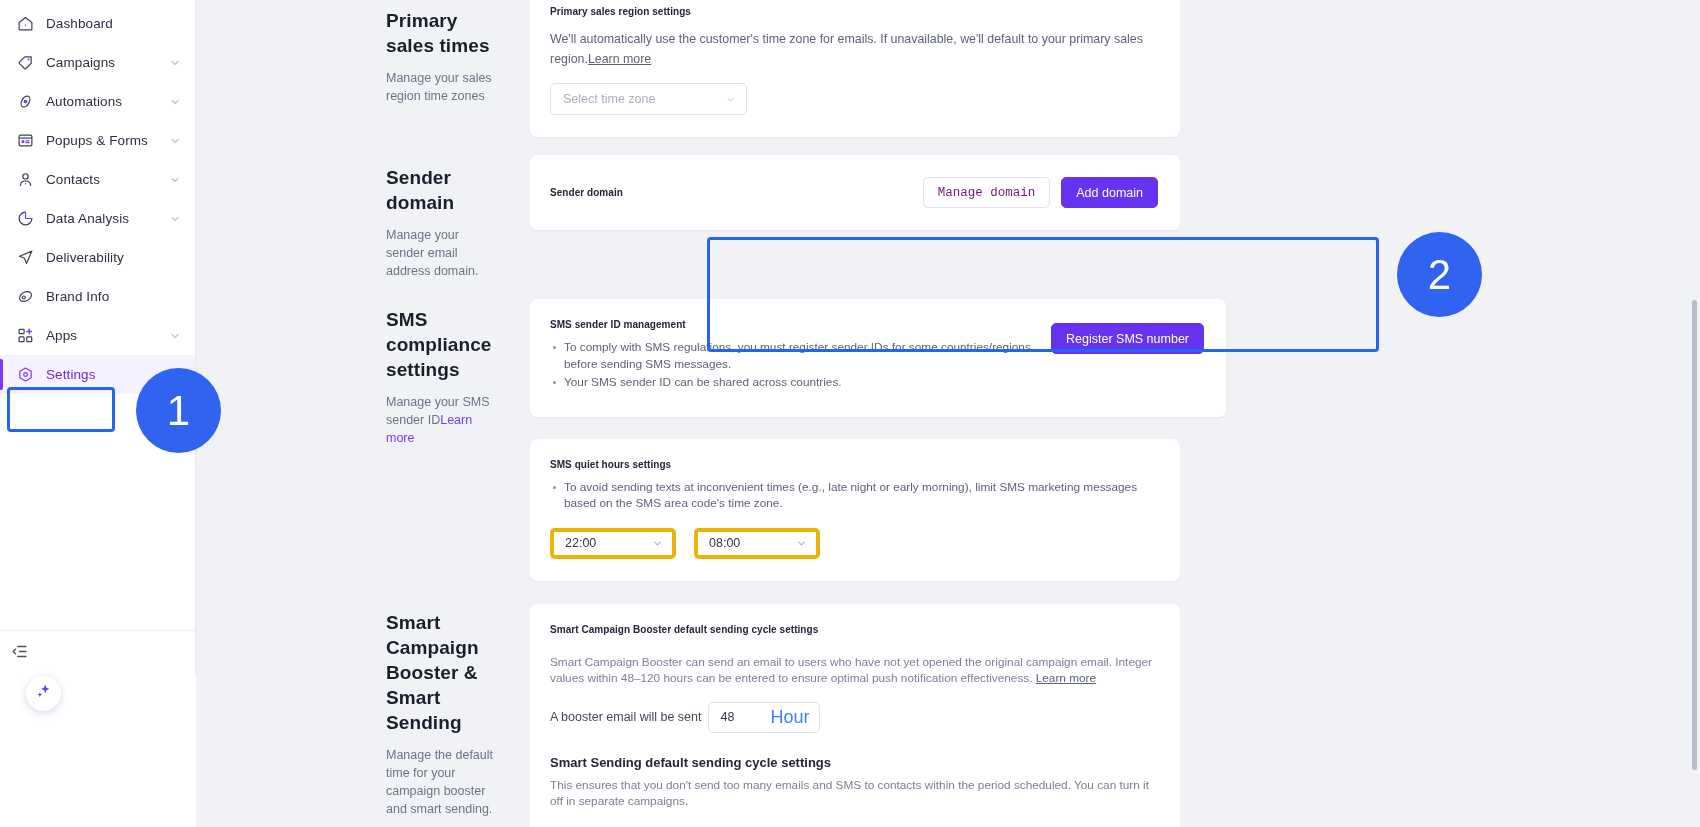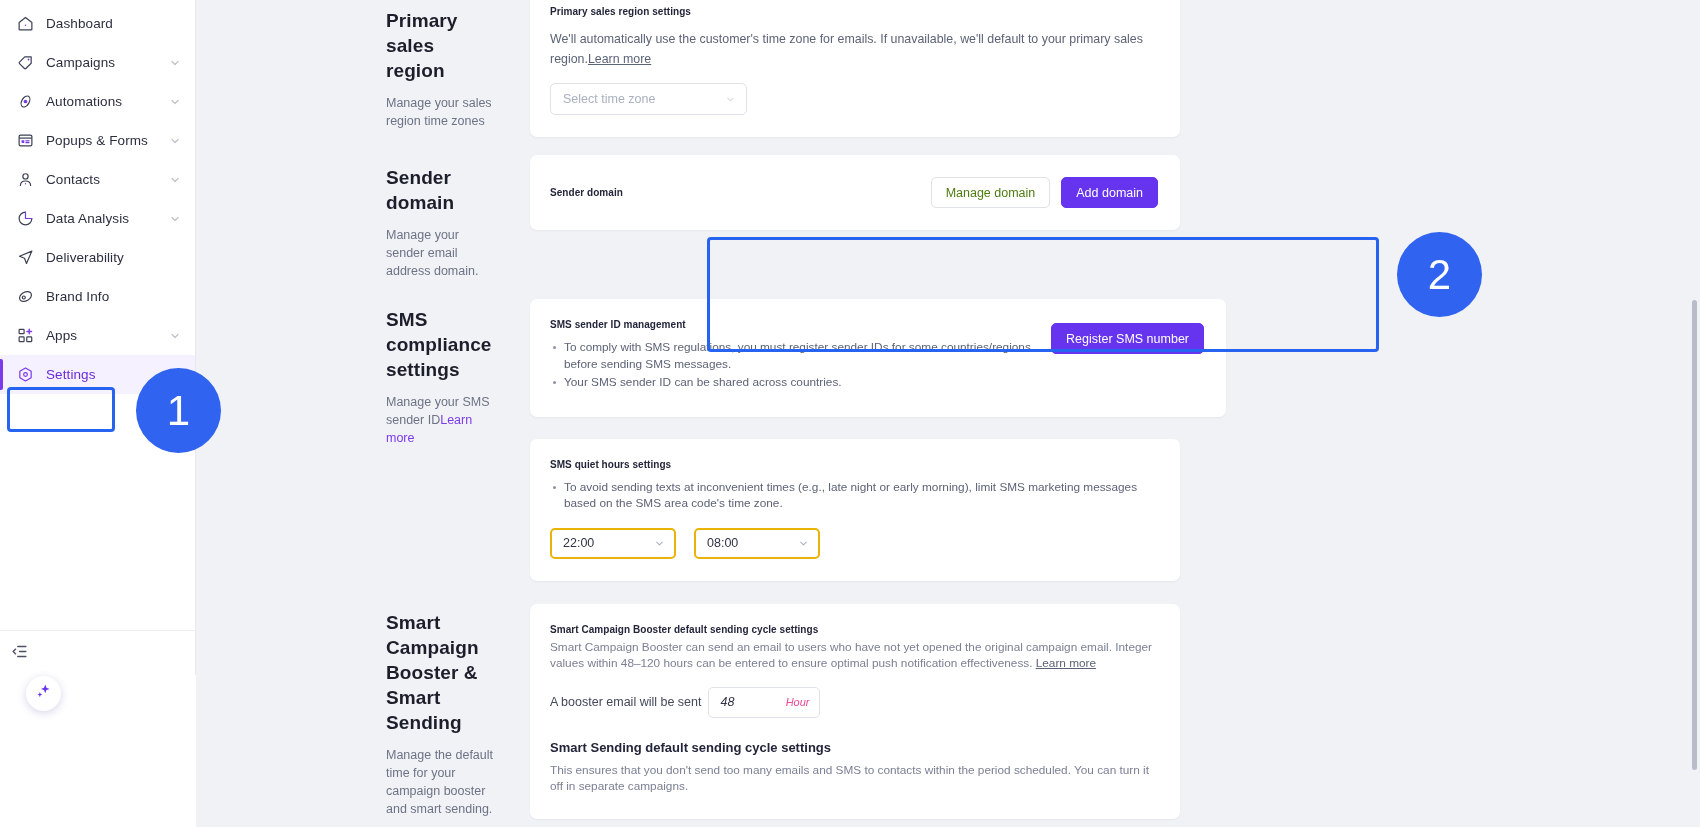--- a/index.html
+++ b/index.html
@@ -111,51 +111,51 @@
   }
   .select .val { flex: 1 1 auto; }
   .select .cv { width: 11px; height: 11px; opacity: .45; }
 
   .row-between { display: flex; align-items: center; justify-content: space-between; }
   .btn {
     height: 31px; border-radius: 5px; font-size: 12.5px;
     display: inline-flex; align-items: center; justify-content: center;
     padding: 0 14px; cursor: pointer; white-space: nowrap;
   }
-  .btn-outline { background: #fff; border: 1px solid #dfe2ea; color: #4d7c0f; }
+  .btn-outline { background: #fff; border: 1px solid #dfe2ea; color: #701a75; font-family: Liberation Mono, monospace; }
   .btn-primary { background: #6633ee; color: #fff; border: 1px solid #6633ee; }
 
   ul.bullets { list-style: none; margin-top: 9px; }
   ul.bullets li {
     position: relative; padding-left: 14px;
     font-size: 11.8px; color: #5c6377; line-height: 16.5px; margin-bottom: 2px;
   }
   ul.bullets li::before {
     content: ""; position: absolute; left: 3px; top: 7px;
     width: 3px; height: 3px; border-radius: 50%; background: #8d93a6;
   }
 
   .time-row { display: flex; gap: 18px; margin-top: 16px; }
   .time-sel {
     width: 126px; height: 31px;
-    border: 2px solid #eab308; border-radius: 5px; background: #fff;
+    border: 4px solid #eab308; border-radius: 5px; background: #fff;
     display: flex; align-items: center; padding: 0 9px 0 11px;
     font-size: 12.5px; color: #2f3446; cursor: pointer;
   }
   .time-sel .val { flex: 1 1 auto; }
 
   .field-row { display: flex; align-items: center; margin-top: 15px; font-size: 12.5px; color: #434959; }
   .field-label { margin-right: 7px; white-space: nowrap; }
   .num-input {
     width: 112px; height: 31px;
     border: 1px solid #dfe2ea; border-radius: 5px; background: #fff;
     display: flex; align-items: center; justify-content: space-between;
-    padding: 0 10px 0 11px; font-size: 12.5px; color: #2f3446; cursor: text; font-style: italic;
-  }
-  .num-input .unit { color: #ec4899; font-size: 11px; }
+    padding: 0 10px 0 11px; font-size: 12.5px; color: #2f3446; cursor: text;
+  }
+  .num-input .unit { color: #3b82f6; font-size: 18px; }
 
   .sub-title { font-size: 13px; font-weight: 700; color: #23263a; margin-top: 22px; }
   .sub-desc { margin-top: 7px; font-size: 11.8px; color: #7b8094; line-height: 16.5px; }
 
   
   .anno-box {
     position: absolute; border: 3px solid #2563f0; border-radius: 4px;
     pointer-events: none; z-index: 40;
   }
   .anno-badge {
@@ -320,21 +320,21 @@
         </svg>
       </span>
     </div>
   </nav>
 
   <main class="main">
     <div class="content">
 
       <section class="section" style="padding-top:0;">
         <div class="sec-left" style="padding-top:8px;">
-          <div class="sec-title">Primary sales region</div>
+          <div class="sec-title">Primary sales times</div>
           <div class="sec-desc">Manage your sales region time zones</div>
         </div>
         <div class="sec-right">
           <div class="card" style="width:650px;margin-top:-20px;padding-top:26px;">
             <div class="card-title">Primary sales region settings</div>
             <div class="card-body">
               <span>We'll automatically use the customer's time zone for emails. If unavailable, we'll default to your primary sales region.</span><span class="lnk">Learn more</span>
             </div>
             <div class="select">
               <span class="val">Select time zone</span>
@@ -409,21 +409,21 @@
 
       <section class="section" style="margin-top:23px;">
         <div class="sec-left" style="padding-top:6px;">
           <div class="sec-title">Smart Campaign Booster &amp; Smart Sending</div>
           <div class="sec-desc">Manage the default time for your campaign booster and smart sending.</div>
         </div>
         <div class="sec-right">
           <div class="card" style="width:650px;padding:20px 22px 24px 20px;">
 
             <div class="card-title">Smart Campaign Booster default sending cycle settings</div>
-            <div class="sub-desc" style="margin-top:4px;">
+            <div class="sub-desc" style="margin-top:19px;">
               <span>Smart Campaign Booster can send an email to users who have not yet opened the original campaign email. Integer values within 48–120 hours can be entered to ensure optimal push notification effectiveness.</span>
               <span class="lnk">Learn more</span>
             </div>
             <div class="field-row">
               <span class="field-label">A booster email will be sent</span>
               <div class="num-input">
                 <span>48</span>
                 <span class="unit">Hour</span>
               </div>
             </div>

